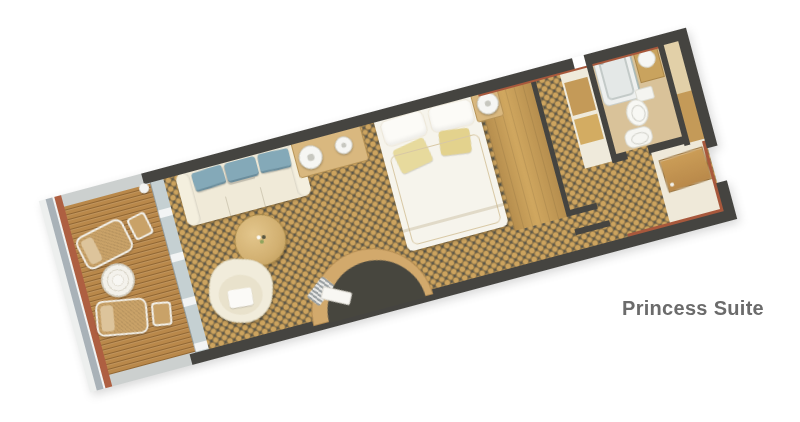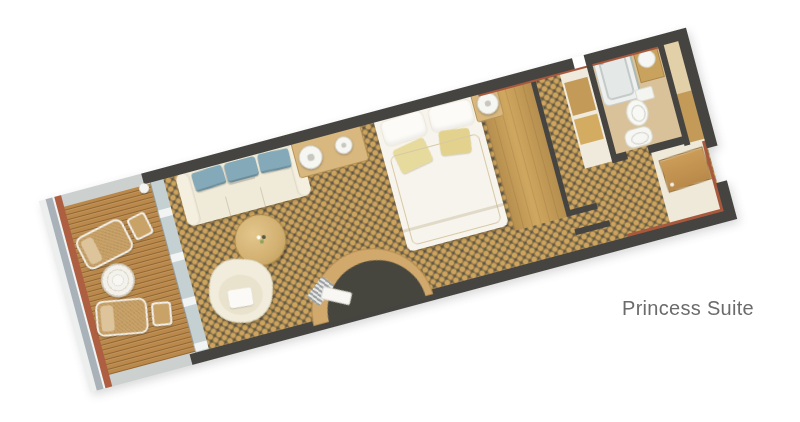--- a/index.html
+++ b/index.html
@@ -162,21 +162,21 @@
   .wall-stub-a{left:510px;top:146px;width:28px;height:6px;}
   .wall-stub-b{left:510px;top:166px;width:36px;height:6px;}
   .trim-line{background:#a8583c;}
   .trim-entry-bottom{left:560px;top:184px;width:99px;height:3px;}
   .trim-entry-right{left:656px;top:114px;width:3px;height:73px;}
   .trim-bath-top{left:570px;top:11px;width:68px;height:2px;}
   .trim-wardrobe-top{left:452px;top:11px;width:112px;height:2px;}
 
   .suite-label{
     position:absolute;left:622px;top:297px;
-    font-size:20px;font-weight:400;letter-spacing:0.3px;
+    font-size:20px;font-weight:700;letter-spacing:0.3px;
     color:var(--label,#6b6b6b);white-space:nowrap;
   }
 </style>
 </head>
 <body>
 
 <div class="canvas">
   <div class="plan">
 
     <div class="hull-white"></div>

